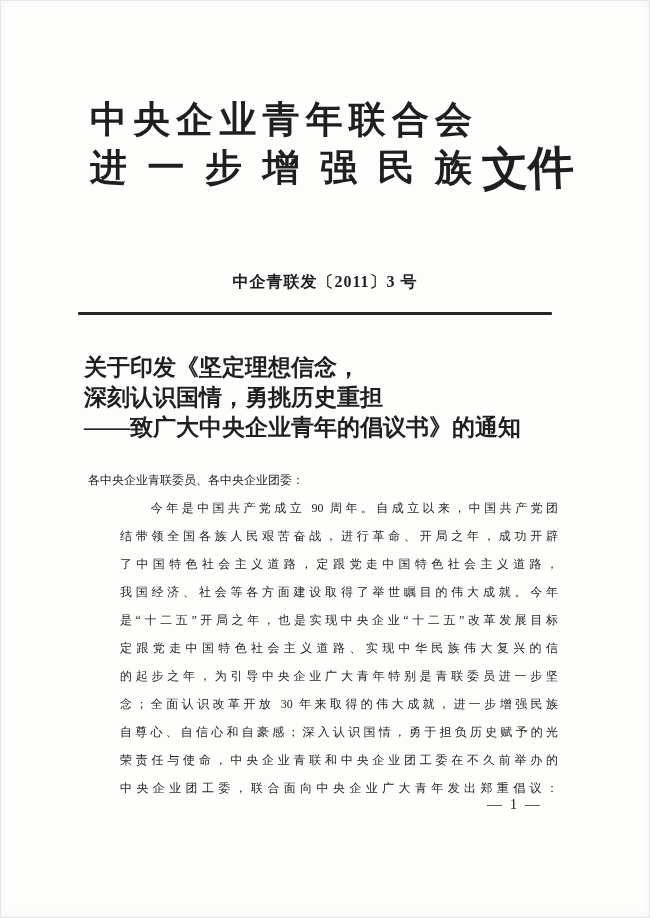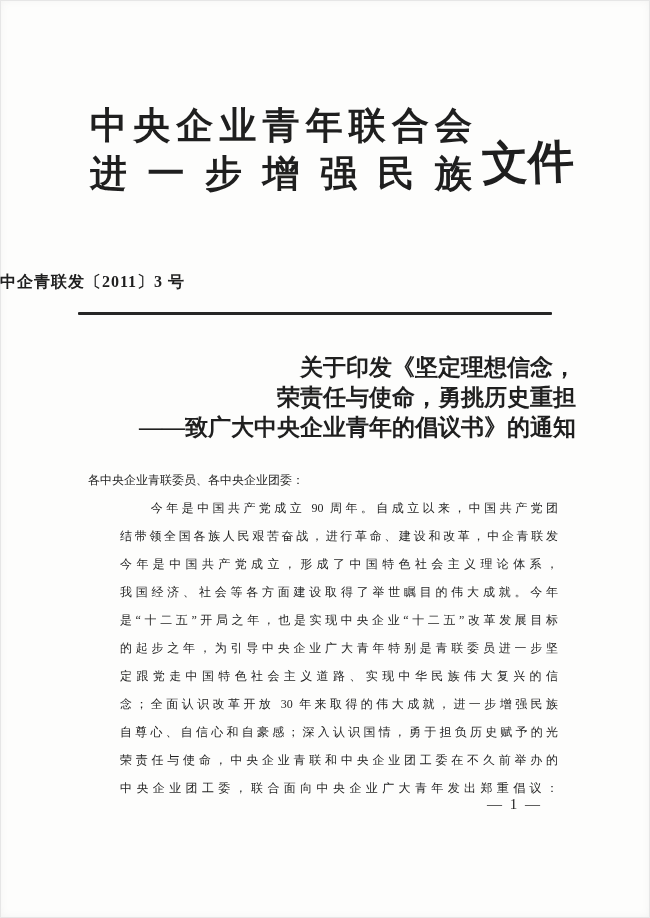--- a/index.html
+++ b/index.html
@@ -14,24 +14,24 @@
     background: var(--page, #fdfdfc);
     font-family: "Liberation Serif", "DejaVu Serif", serif;
     color: var(--text, #1f1f1f);
     overflow: hidden;
     box-shadow: inset 0 0 0 1px #e6e6e6, inset 0 0 10px rgba(0,0,0,0.05);
   }
 
   
   .dochead {
     position: absolute;
-    top: 102px;
+    top: 96px;
     left: 90px;
     display: flex;
-    align-items: center;
+    align-items: flex-end;
   }
   .org {
     width: 382px;
   }
   .org-line {
     font-size: 37px;
     font-weight: bold;
     line-height: 48px;
     white-space: nowrap;
     text-align: justify;
@@ -47,43 +47,44 @@
     transform: rotate(-2deg);
     white-space: nowrap;
   }
 
   
   .doc-number {
     position: absolute;
     top: 272px;
     left: 0;
     width: 650px;
+    text-align: center;
     font-size: 16px;
     font-weight: 600;
     letter-spacing: 1px;
   }
 
   
   .rule {
     position: absolute;
     top: 312px;
     left: 78px;
     width: 474px;
     height: 3px;
     background: var(--rule, #262626);
     border-radius: 1px;
   }
 
   
   .title {
     position: absolute;
     top: 353px;
-    left: 106px;
+    left: 84px;
     width: 470px;
-    text-align: right;
+    text-align: left;
     font-size: 23px;
     font-weight: bold;
     line-height: 30px;
   }
 
   
   .body {
     position: absolute;
     top: 466px;
     left: 88px;
@@ -127,42 +128,42 @@
   </header>
 
   <div class="doc-number">中企青联发〔2011〕3 号</div>
 
   <div class="rule"></div>
 
   <div class="title">
 
       <div class="title-line">关于印发《坚定理想信念，</div>
 
-      <div class="title-line">荣责任与使命，勇挑历史重担</div>
+      <div class="title-line">深刻认识国情，勇挑历史重担</div>
 
       <div class="title-line">——致广大中央企业青年的倡议书》的通知</div>
     </div>
 
   <div class="body">
     <div class="salutation">各中央企业青联委员、各中央企业团委：</div>
     <div class="paragraph">
 
         <div class="body-line">　　今年是中国共产党成立 90 周年。自成立以来，中国共产党团</div>
 
-        <div class="body-line">结带领全国各族人民艰苦奋战，进行革命、建设和改革，中企青联发</div>
+        <div class="body-line">结带领全国各族人民艰苦奋战，进行革命、开局之年，成功开辟</div>
 
-        <div class="body-line">今年是中国共产党成立，形成了中国特色社会主义理论体系，</div>
+        <div class="body-line">了中国特色社会主义道路，定跟党走中国特色社会主义道路，</div>
 
         <div class="body-line">我国经济、社会等各方面建设取得了举世瞩目的伟大成就。今年</div>
 
         <div class="body-line">是“十二五”开局之年，也是实现中央企业“十二五”改革发展目标</div>
 
+        <div class="body-line">定跟党走中国特色社会主义道路、实现中华民族伟大复兴的信</div>
+
         <div class="body-line">的起步之年，为引导中央企业广大青年特别是青联委员进一步坚</div>
-
-        <div class="body-line">定跟党走中国特色社会主义道路、实现中华民族伟大复兴的信</div>
 
         <div class="body-line">念；全面认识改革开放 30 年来取得的伟大成就，进一步增强民族</div>
 
         <div class="body-line">自尊心、自信心和自豪感；深入认识国情，勇于担负历史赋予的光</div>
 
         <div class="body-line">荣责任与使命，中央企业青联和中央企业团工委在不久前举办的</div>
 
         <div class="body-line">中央企业团工委，联合面向中央企业广大青年发出郑重倡议：</div>
       </div>
   </div>

